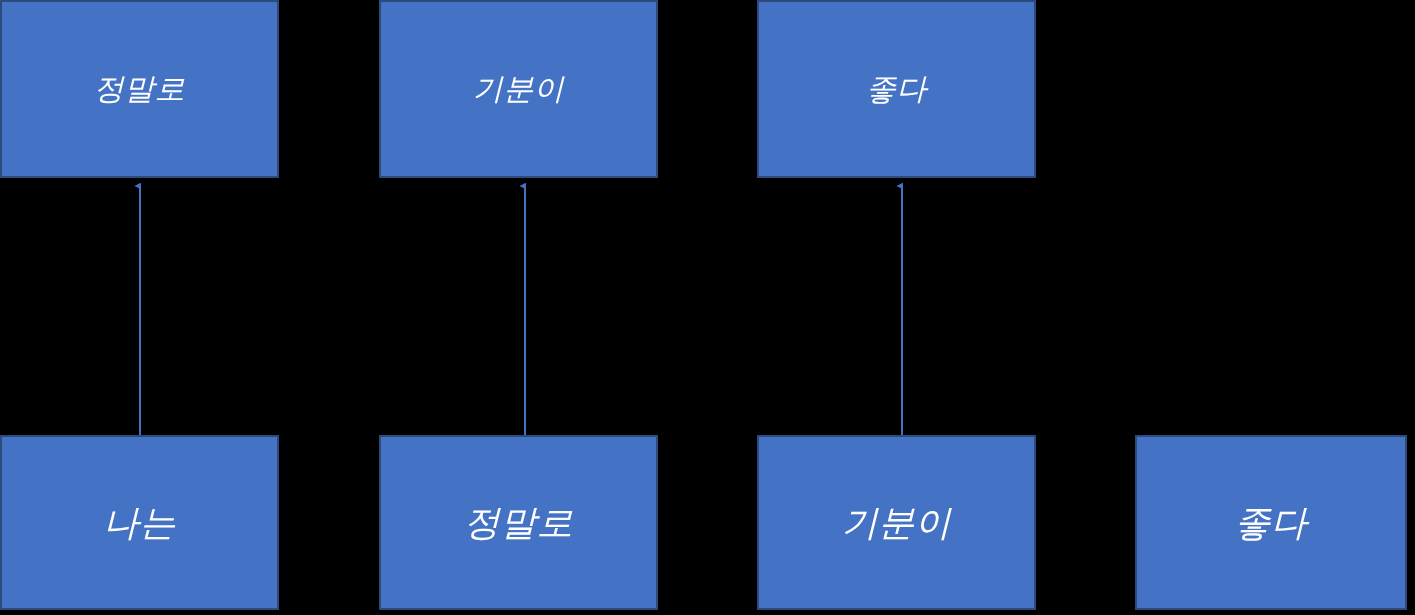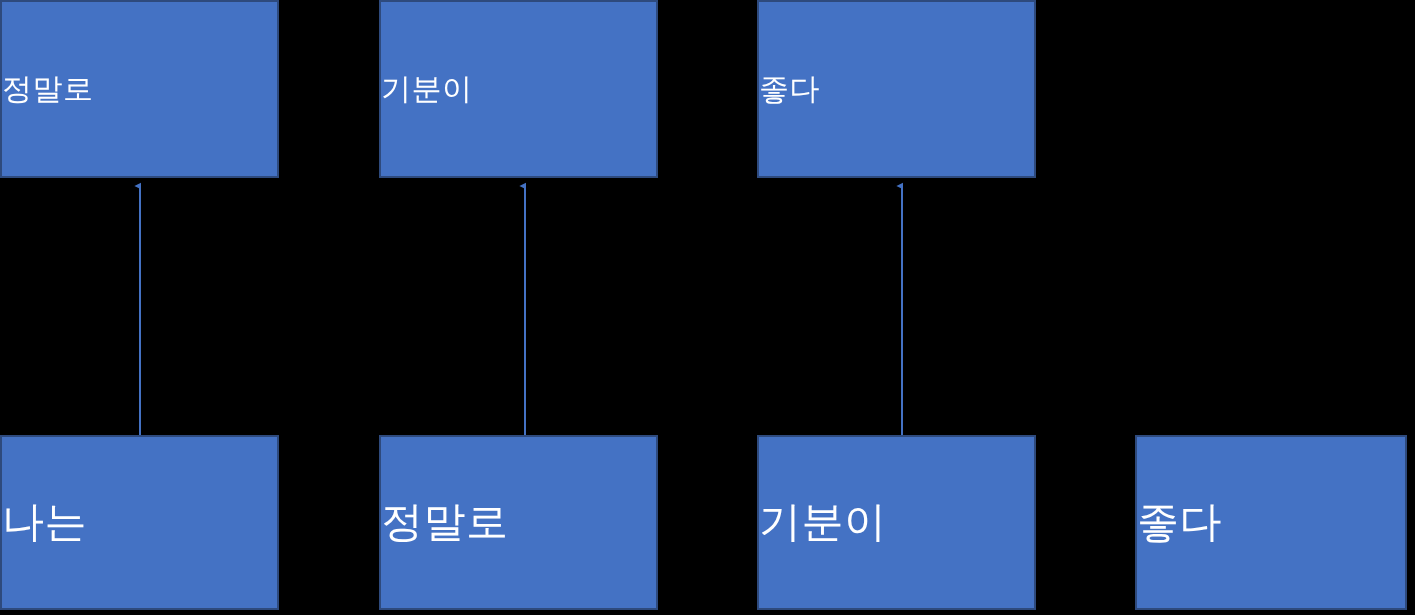--- a/index.html
+++ b/index.html
@@ -15,30 +15,31 @@
     overflow: hidden;
     font-family: "Liberation Sans", "DejaVu Sans", sans-serif;
   }
   .node {
     position: absolute;
     background: #4472C4;
     border: 2px solid #2E4A7D;
     box-sizing: border-box;
     display: flex;
     align-items: center;
-    justify-content: flex-start;
+    justify-content: center;
     color: #FFFFFF;
     letter-spacing: 0.5px;
     user-select: none;
+    font-style: italic;
   }
   .row-top {
     font-size: 30px;
   }
   .row-bottom {
-    font-size: 42px;
+    font-size: 36px;
   }
   .node-label {
     display: block;
     line-height: 1.2;
     white-space: nowrap;
   }
   .arrow-layer {
     position: absolute;
     left: 0;
     top: 0;

